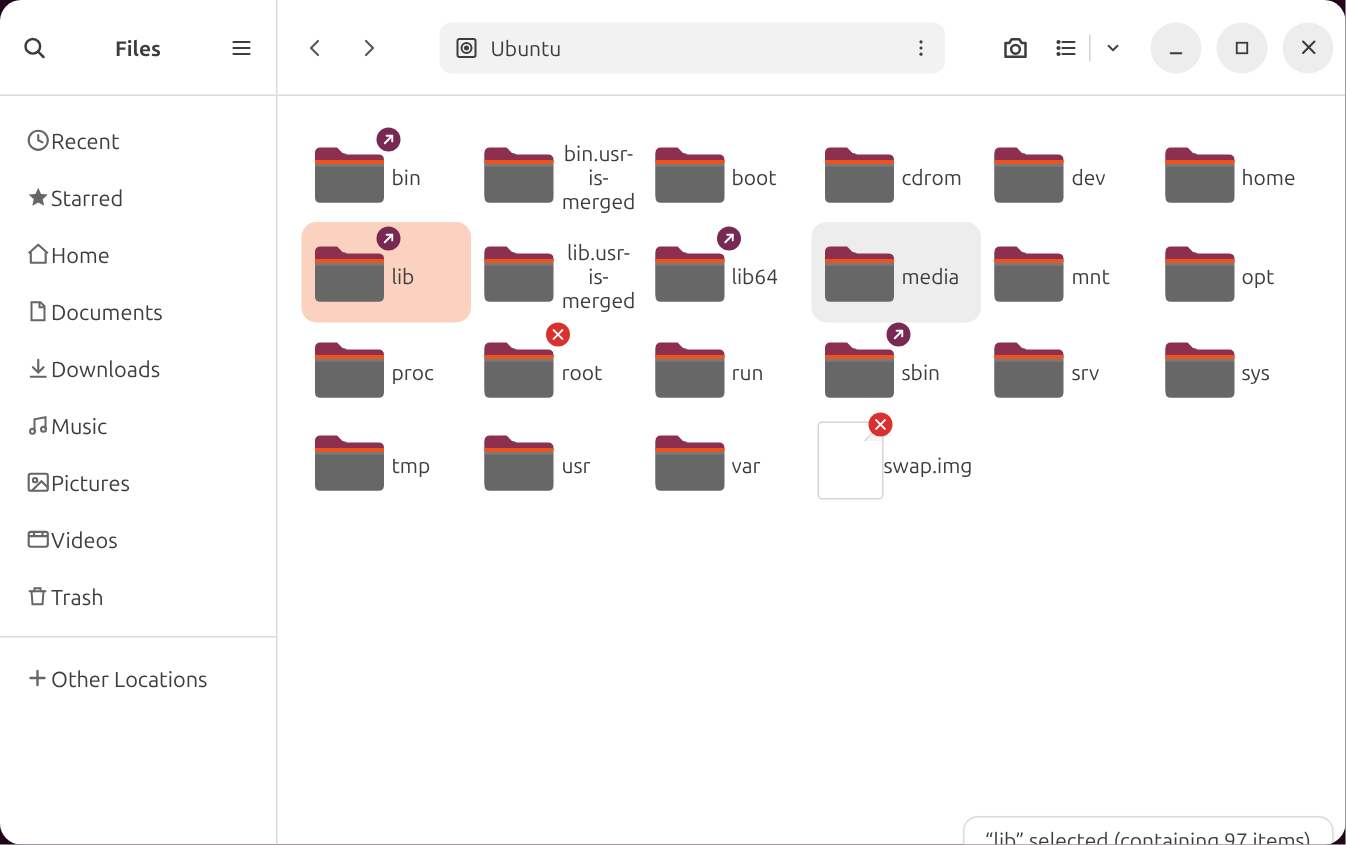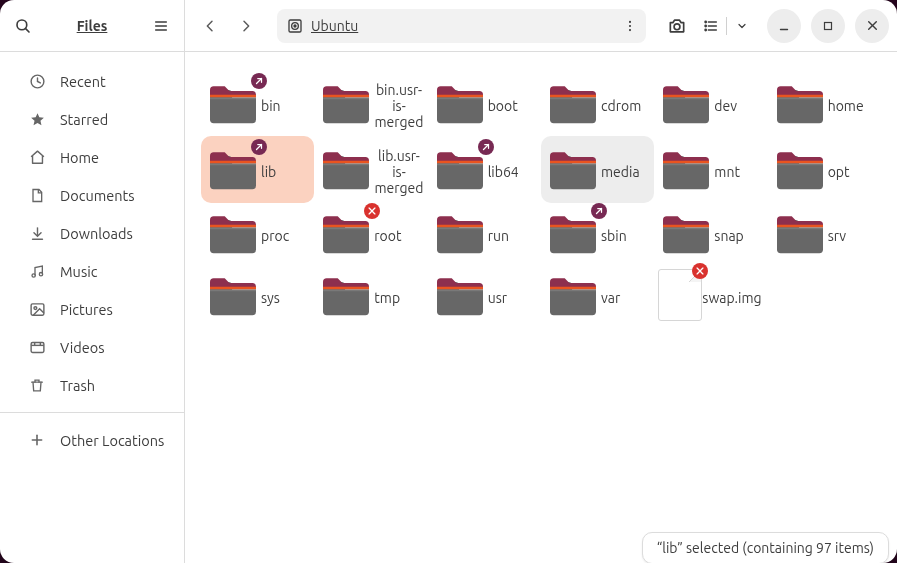--- a/index.html
+++ b/index.html
@@ -1,38 +1,38 @@
 <!DOCTYPE html>
 <html><head>
 <meta charset="utf-8">
 <style>
   :root { --fg:#3d3d3d; --muted:#888; --border:#dcdcdc; --bg:#fff; --selected:#fbd2c0; --hover:#eeeeee; --accent:#5e2750; --folder-body:#676767; --folder-tab:#8d2f4e; --folder-top:#e95420; }
   * { box-sizing:border-box; }
   body { margin:0; font-family:"Ubuntu","Cantarell","Segoe UI",sans-serif; font-size:14px; color:var(--fg); background:#27061f;}
   .window { position:relative; width:897px; height:563px; margin:0 auto; background:#fff; border-radius:14px; overflow:hidden; box-shadow:0 0 0 1px rgba(0,0,0,.05),0 8px 24px rgba(0,0,0,.3);}
-  .titlebar { display:flex; align-items:center; height:52px; border-bottom:1px solid var(--border);text-decoration:underline;}
+  .titlebar { display:flex; align-items:center; height:64px; border-bottom:1px solid var(--border);}
   .titlebar-left { width:185px; display:flex; align-items:center; height:100%; border-right:1px solid var(--border); padding:0 6px; }
   .tb-btn, .circ-btn { width:34px; height:34px; border-radius:50%; display:flex; align-items:center; justify-content:center; color:#3d3d3d; }
   .circ-btn.bg { background:#ededed; }
   .tb-title { flex:1; text-align:center; font-weight:700; font-size:14px; }
-  .titlebar-right { flex:1; display:flex; align-items:center; padding:0 8px; gap:4px; }
+  .titlebar-right { flex:1; display:flex; align-items:center; padding:0 8px; gap:20px; }
   .navbtns { display:flex; gap:2px; margin-right:4px;}
   .navbtns .tb-btn svg{opacity:.85}
   .pathbar { flex:1; display:flex; align-items:center; height:34px; background:#f2f2f2; border-radius:8px; margin:0 6px;}
   .pathbar-inner { flex:1; display:flex; align-items:center; gap:8px; padding:0 10px; font-size:14px; color:#3d3d3d;}
   .pathbar-menu { width:32px; height:32px; display:flex; align-items:center;justify-content:center; }
   .right-ctrls { display:flex; align-items:center; gap:2px; margin-left:4px;}
   .pill { height:34px; display:flex; align-items:center; border-radius:8px; }
   .pill .seg { width:30px; height:34px; display:flex; align-items:center; justify-content:center;}
   .sep { width:1px; height:18px; background:#d0d0d0; }
   .win-ctrls { display:flex; gap:10px; margin-left:8px;}
   .content { position:relative; display:flex; height:calc(100% - 48px);}
   .sidebar { width:185px; border-right:1px solid var(--border); padding:6px 0; display:flex; flex-direction:column; }
   .side-section { padding:4px 0;}
-  .side-item { display:flex; align-items:center; gap:14px; height:38px; padding:0 16px; color:#3d3d3d; cursor:default;margin-left:12px;}
+  .side-item { display:flex; align-items:center; height:38px; padding:0 16px; color:#3d3d3d; cursor:default;}
   .side-item .ic{ width:18px; display:flex; align-items:center; justify-content:center; color:#666;}
   .side-item span.lbl{ font-size:14.5px;}
   .side-div { height:1px; background:var(--border); margin:4px 0;}
   .main { flex:1; position:relative; overflow:auto;}
   .grid { display:grid; grid-template-columns:repeat(6,1fr); gap-row:0; padding:18px 16px 40px 16px; }
   .cell { position:relative; display:flex; flex-direction:row; align-items:center; justify-content:flex-start; padding:6px 4px; border-radius:10px;}
   .cell.selected { background:var(--selected); }
   .cell.hovered { background:#ededed; }
   .icon-box { position:relative; width:56px; height:48px;}
   .folder { width:56px; height:46px; }
@@ -409,28 +409,20 @@
               </div>
             </div>
             <div class="label">sbin</div>
           </div>
           <div class="cell">
             <div class="icon-box">
               <svg class="folder" viewBox="0 0 54 50">
                 <use href="#folder-shape"></use>
               </svg>
             </div>
-            <div class="label">snap</div>
-          </div>
-          <div class="cell">
-            <div class="icon-box">
-              <svg class="folder" viewBox="0 0 54 50">
-                <use href="#folder-shape"></use>
-              </svg>
-            </div>
             <div class="label">srv</div>
           </div>
           <div class="cell">
             <div class="icon-box">
               <svg class="folder" viewBox="0 0 54 50">
                 <use href="#folder-shape"></use>
               </svg>
             </div>
             <div class="label">sys</div>
           </div>

